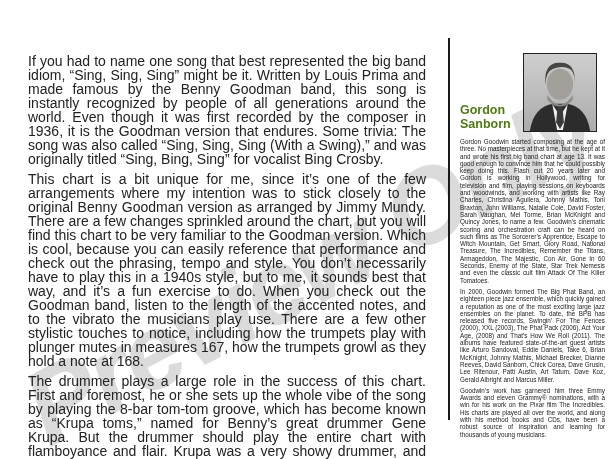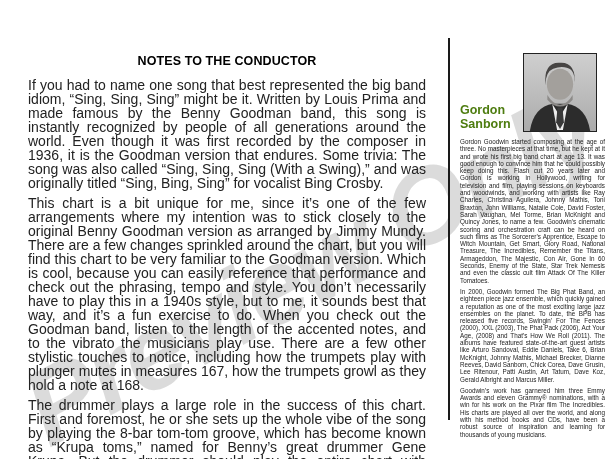--- a/index.html
+++ b/index.html
@@ -98,21 +98,20 @@
   }
 </style>
 </head>
 <body>
 
 <div class="page">
 
   <div class="watermark">Preview Only</div>
 
   <div class="main-col">
-    <h1 class="doc-title">NOTES TO THE CONDUCTOR</h1>
     <p>If you had to name one song that best represented the big band idiom, “Sing, Sing, Sing” might be it. Written by Louis Prima and made famous by the Benny Goodman band, this song is instantly recognized by people of all generations around the world. Even though it was first recorded by the composer in 1936, it is the Goodman version that endures. Some trivia: The song was also called “Sing, Sing, Sing (With a Swing),” and was originally titled “Sing, Bing, Sing” for vocalist Bing Crosby.</p>
     <p>This chart is a bit unique for me, since it’s one of the few arrangements where my intention was to stick closely to the original Benny Goodman version as arranged by Jimmy Mundy. There are a few changes sprinkled around the chart, but you will find this chart to be very familiar to the Goodman version. Which is cool, because you can easily reference that performance and check out the phrasing, tempo and style. You don’t necessarily have to play this in a 1940s style, but to me, it sounds best that way, and it’s a fun exercise to do. When you check out the Goodman band, listen to the length of the accented notes, and to the vibrato the musicians play use. There are a few other stylistic touches to notice, including how the trumpets play with plunger mutes in measures 167, how the trumpets growl as they hold a note at 168.</p>
     <p>The drummer plays a large role in the success of this chart. First and foremost, he or she sets up the whole vibe of the song by playing the 8-bar tom-tom groove, which has become known as “Krupa toms,” named for Benny’s great drummer Gene Krupa. But the drummer should play the entire chart with flamboyance and flair. Krupa was a very showy drummer, and your drummer has official permission to play strong and flashy throughout the chart.</p>
     <p>Another key element to this arrangement is the clarinet lead in the sax section. If you don’t have a clarinet player to do this part, a soprano sax would work, although it does go up to a high F♯ at 162. For the other saxophones, when playing under a clarinet lead, give the clarinet a chance and keep your volume down so you don’t drown it out, especially when the clarinet is playing in a lower register. Although, come to think of it, you don’t want to ever play louder than your lead player, regardless of what section you are in, right?</p>
     <p>If you are one of the soloists on this chart, check out soloists from the big band era, and you’ll notice they played a fair amount of arpeggios in their improvising—up and down the chord. Give it a try, and don’t forget to include that minor 6th. For the (concert) Ami6 chord that would be an F-sharp, and for the Dmi6 chord, it’s a B-natural. The 6th is a key tone that defines the harmonic language of this song, so listen, learn and love it!</p>
     <p>Regarding tempo, the indicated speed is mm =215, this swing feel can still be very effective at a slower tempo. Try mm =200, see how that feels. It can still be very exciting at that tempo, plus it makes some of the horn licks a little easier to play. And remember that back in the day, the tempos were based on what people could dance to. Even if you are playing this for a listening crowd, people like to move their bodies and tap their feet at a tempo that feels comfortable to them and all too often, bands sacrifice tightness and accuracy for a faster tempo, leading to a bit of a frantic vibe in the performance. Listen to me, I know this from experience!</p>
     <p>I know you will have great fun playing this song, and know that you are participating in a rich legacy of this genre. A legacy where big band music was the pop music of the day, and musicians like Benny Goodman, Gene Krupa, Ziggy Ellman and Harry James were the rock stars of their time. Man, it must have been awesome! Somebody get me a time machine!</p>
     <p class="signoff">—Gordon Goodwin</p>
   </div>
 

